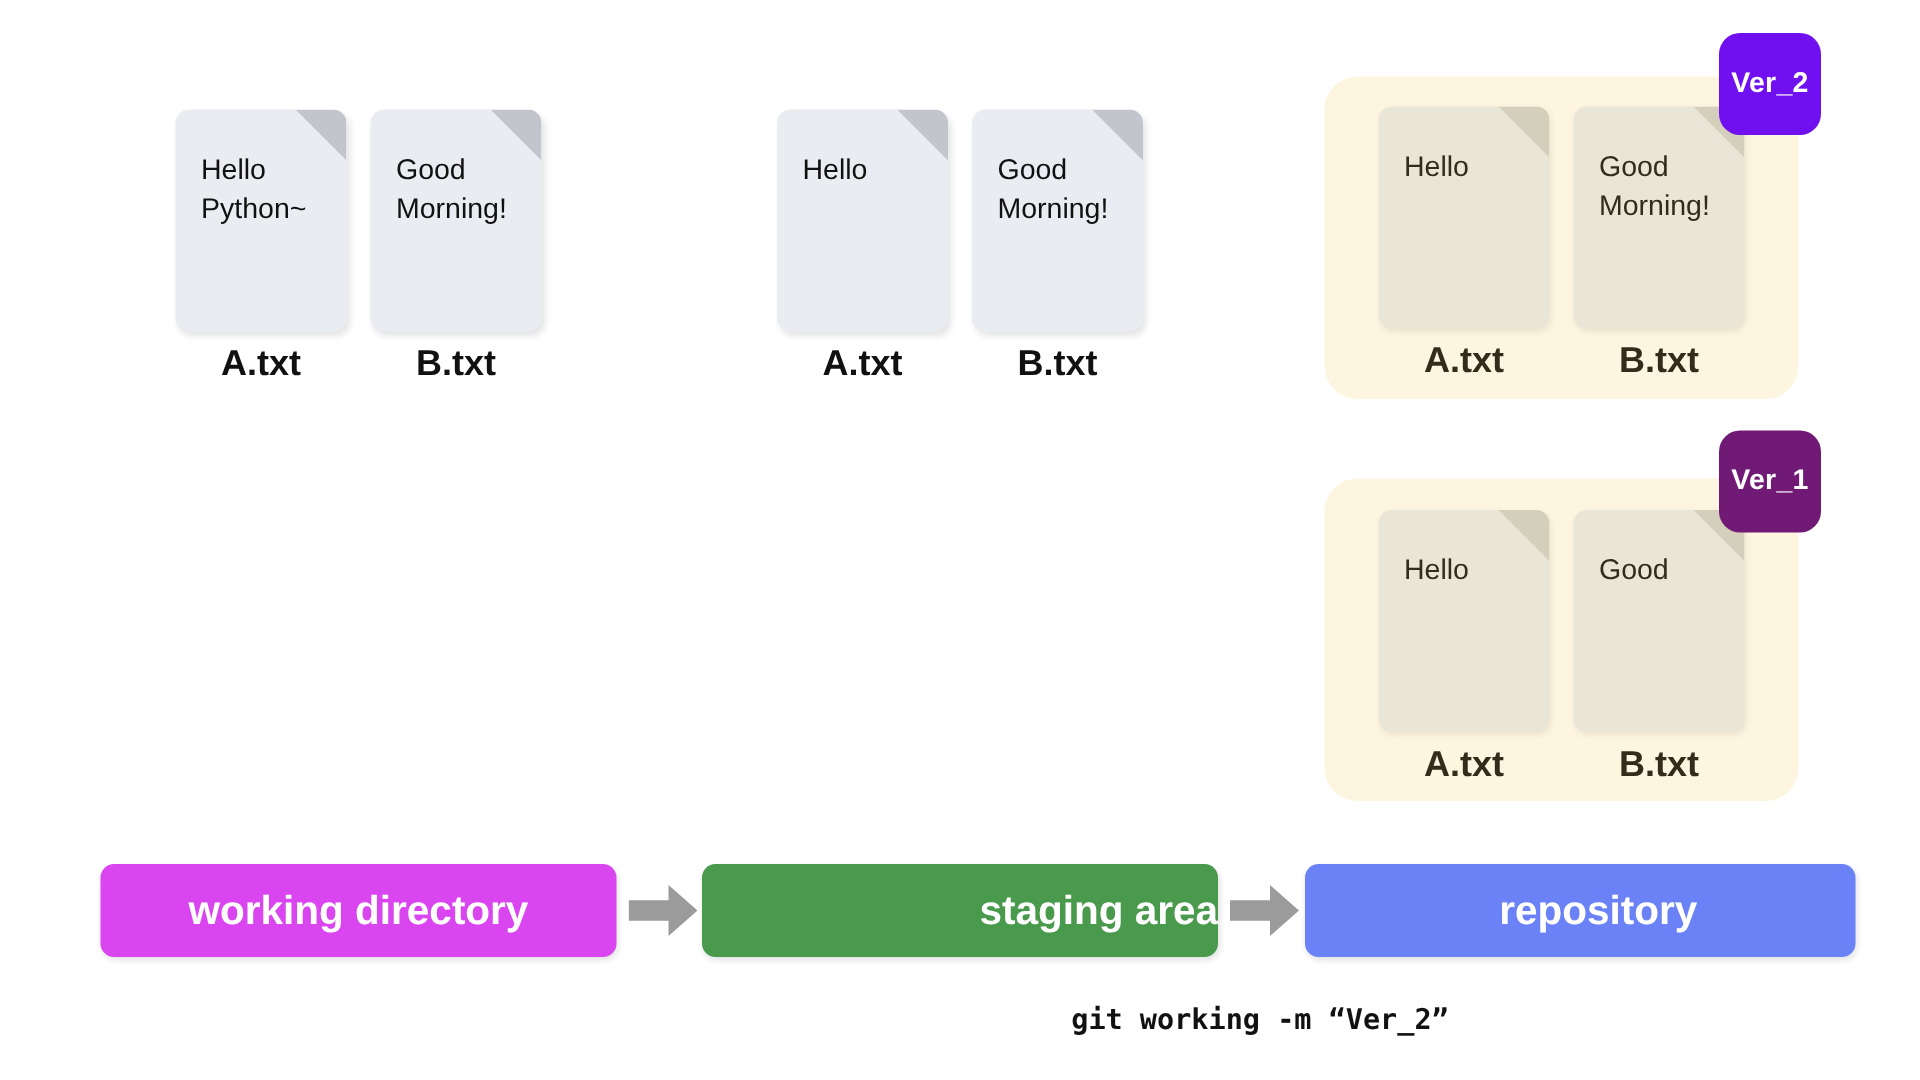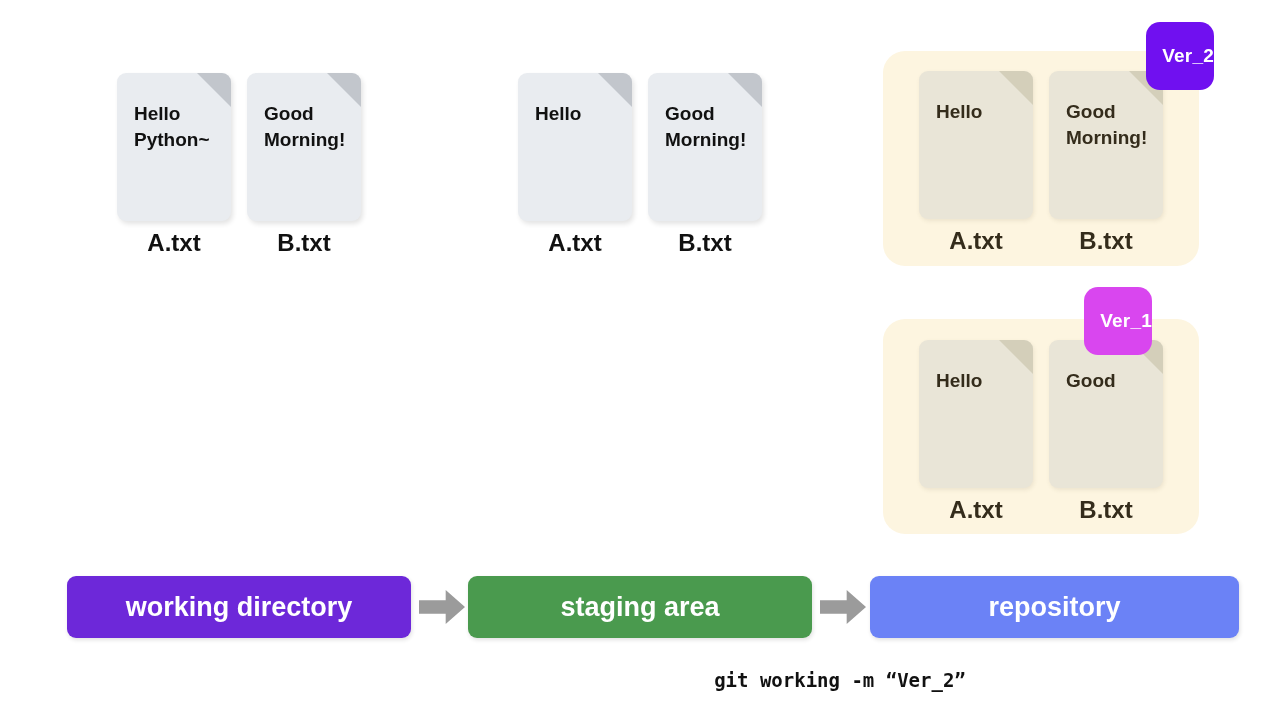--- a/index.html
+++ b/index.html
@@ -46,21 +46,21 @@
     border-top-right-radius: 9px;
     border-bottom-left-radius: 10px;
     clip-path: polygon(0 0, 100% 0, 100% 100%);
   }
   .file .content {
     position: absolute;
     left: 17px;
     top: 28px;
     right: 0;
     font-size: 19px;
-    font-weight: bold;
+    font-weight: normal;
     line-height: 1.36;
     color: #111111;
     white-space: pre-line;
   }
   .file .fname {
     position: absolute;
     top: 156px;
     left: 0;
     width: 114px;
     text-align: center;
@@ -88,21 +88,21 @@
   }
 
   
   .badge {
     position: absolute;
     width: 68px;
     height: 68px;
     border-radius: 14px;
     display: flex;
     align-items: center;
-    justify-content: flex-end;
+    justify-content: center;
     color: #ffffff;
     font-size: 19px;
     font-weight: bold;
     letter-spacing: 0.2px;
   }
 
   
   .bar {
     position: absolute;
     height: 62px;
@@ -202,36 +202,36 @@
     <div class="fname">A.txt</div>
   </div>
 
   <div class="file repo" style="left:1049px; top:340px;">
     <div class="paper"></div>
     <div class="fold"></div>
     <div class="content">Good</div>
     <div class="fname">B.txt</div>
   </div>
 
-  <div class="badge" id="badge-ver1" style="left: 1084px; top: 287px; background: #d946ef;">
+  <div class="badge" id="badge-ver1" style="left: 1146px; top: 287px; background: #701a75;">
     <span>Ver_1</span>
   </div>
 
-  <div class="bar" id="bar-working" style="left: 67px; top: 576px; width: 344px; background: #6d28d9;">
+  <div class="bar" id="bar-working" style="left: 67px; top: 576px; width: 344px; background: #d946ef;">
     <span>working directory</span>
   </div>
 
   <div class="arrow" style="left:419px; top:590px;"></div>
 
-  <div class="bar" id="bar-staging" style="left: 468px; top: 576px; width: 344px; background: rgb(74, 154, 78);">
+  <div class="bar" id="bar-staging" style="left: 468px; top: 576px; width: 344px; background: rgb(74, 154, 78); justify-content: flex-end;">
     <span>staging area</span>
   </div>
 
   <div class="arrow" style="left:820px; top:590px;"></div>
 
-  <div class="bar" id="bar-repository" style="left: 870px; top: 576px; width: 369px; background: rgb(107, 130, 246);">
+  <div class="bar" id="bar-repository" style="left: 870px; top: 576px; width: 343px; background: rgb(107, 130, 246); padding-left: 24px;">
     <span>repository</span>
   </div>
 
 
   <div class="cmd" style="left:690px; top:669px; width:300px;">git working -m “Ver_2”</div>
 
 </div>
 
 </body></html>

